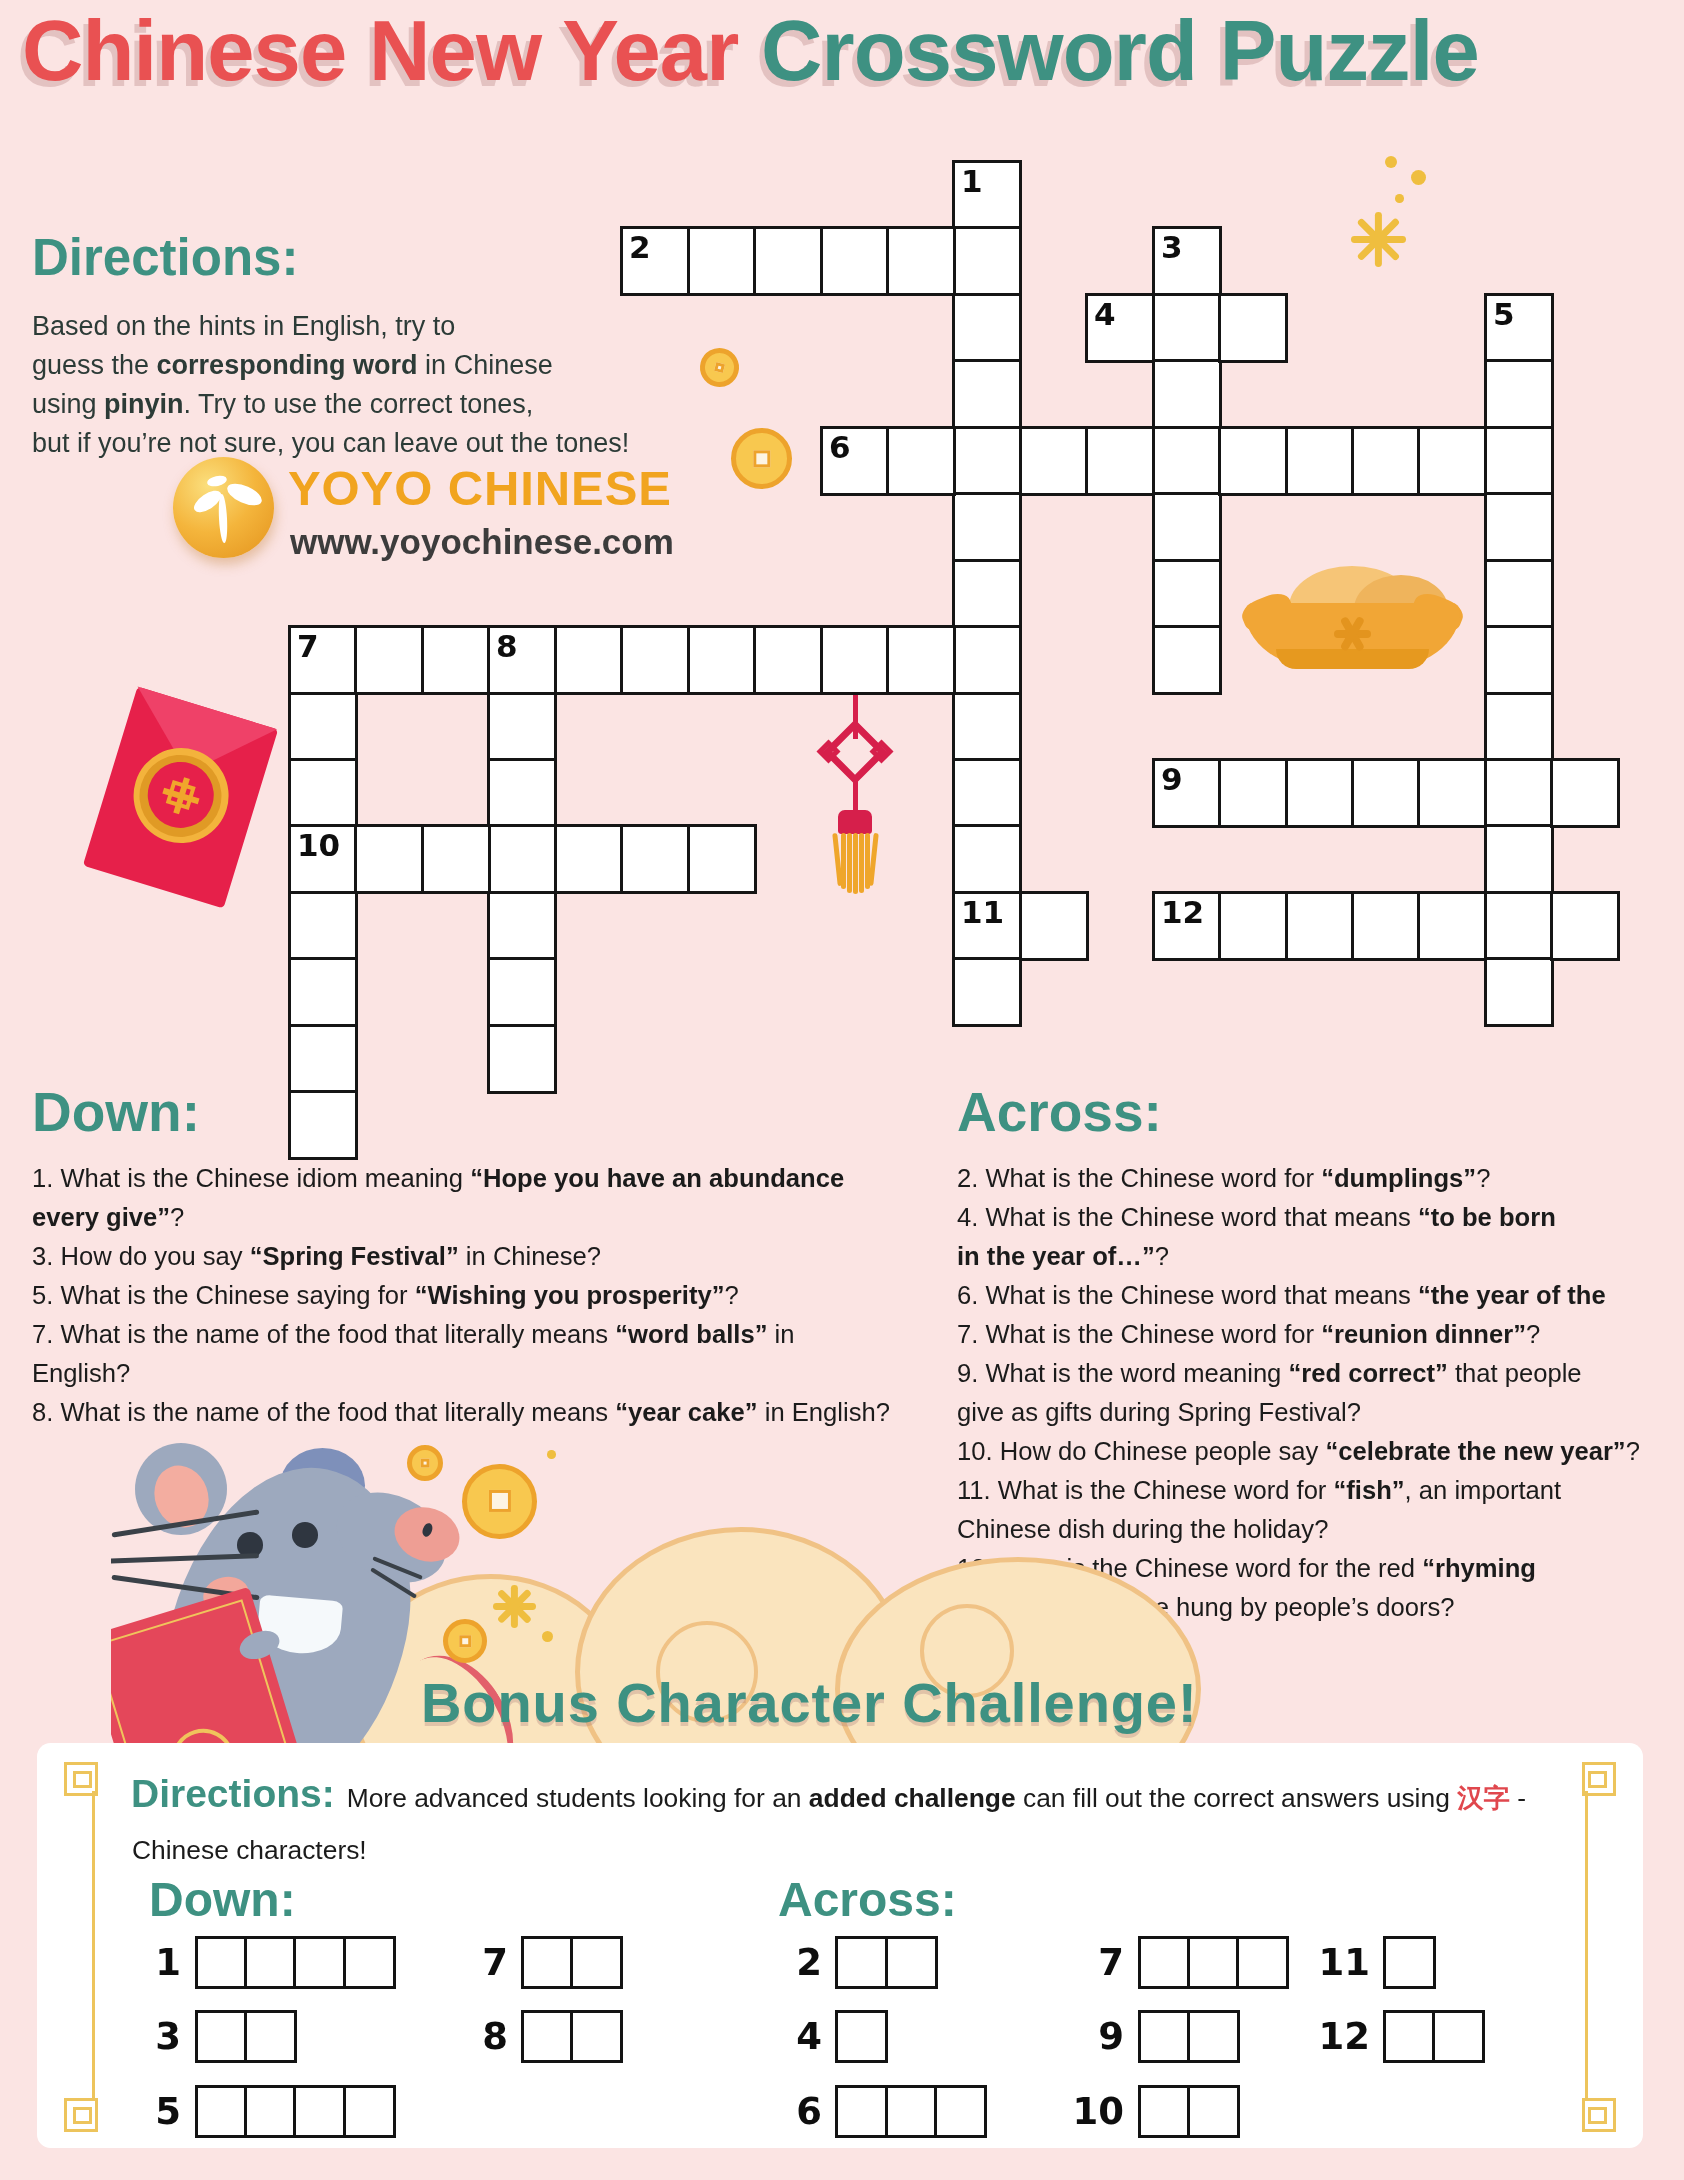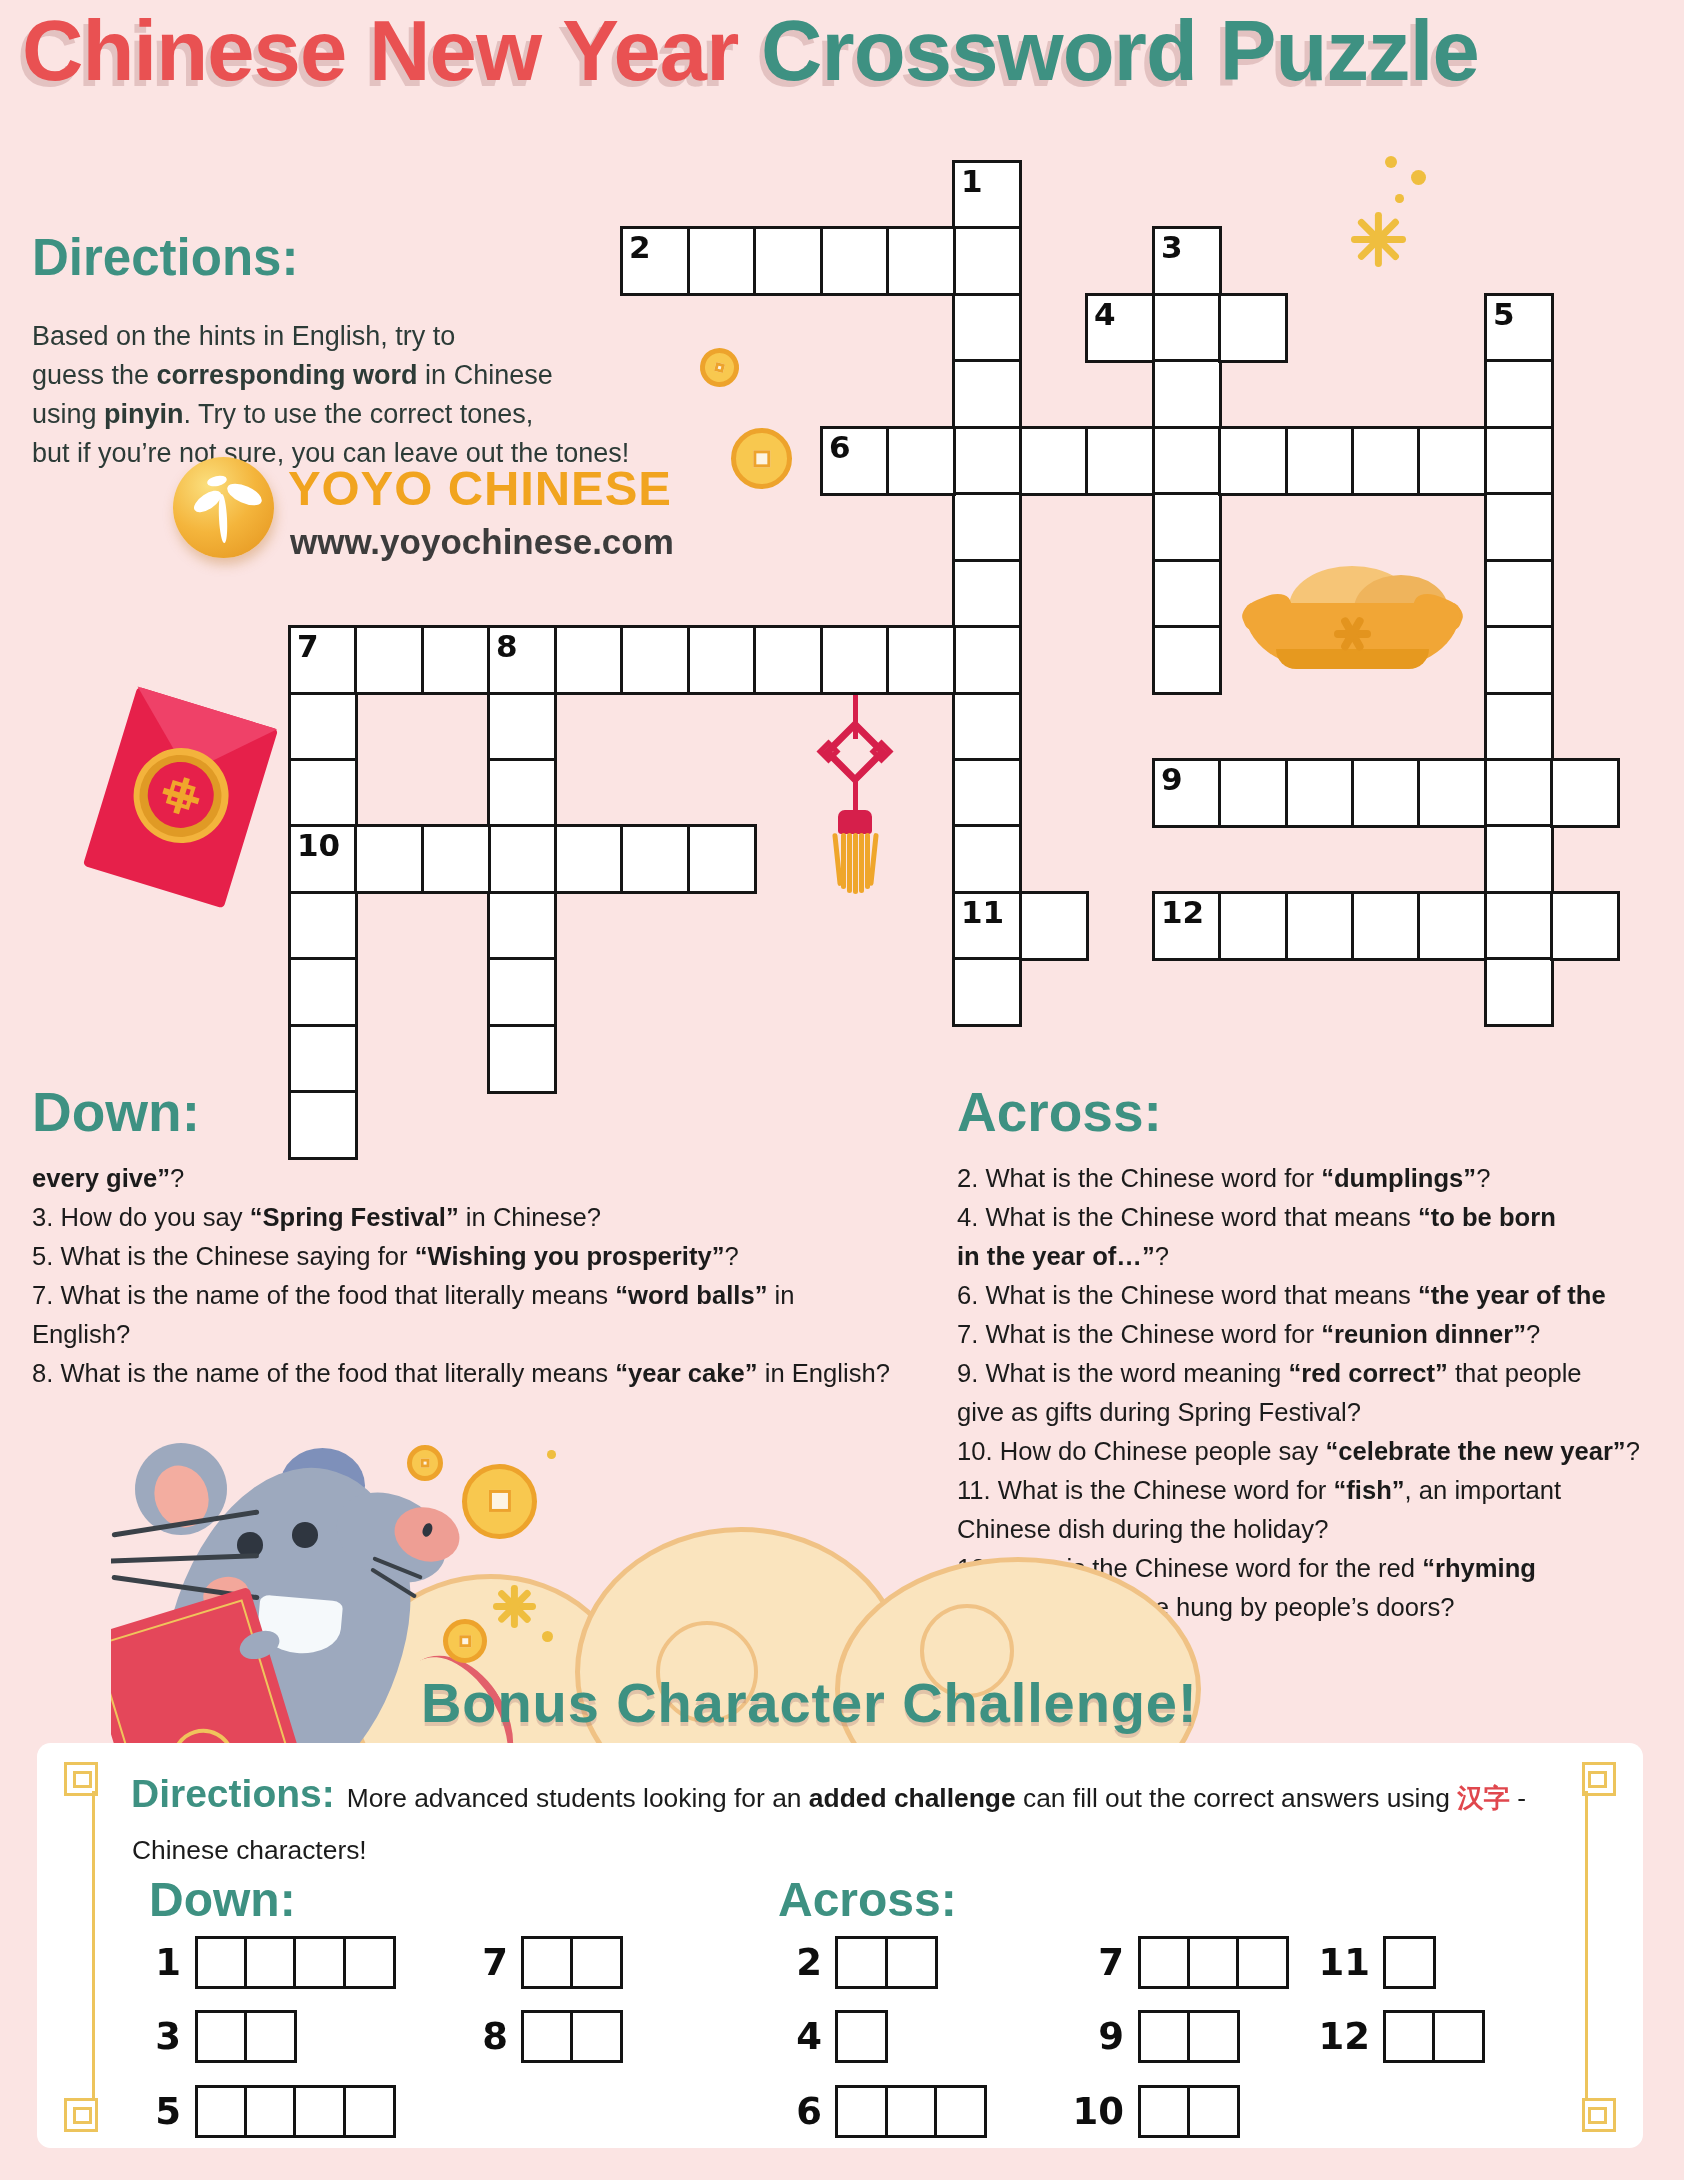--- a/index.html
+++ b/index.html
@@ -6,21 +6,21 @@
   .page{position:relative;width:1685px;height:2181px;background:#FBE4E3;overflow:hidden;
         font-family:"Liberation Sans",sans-serif;}
   
   .title{position:absolute;left:22px;top:1.7px;font-size:85px;font-weight:800;letter-spacing:-0.9px;
          white-space:nowrap;text-shadow:-5.1px 6px 0 rgba(190,140,140,.38);}
   .title .t-red{color:#E95152;}
   .title .t-teal{color:#3E9182;}
   .h-teal{color:#3E9182;font-weight:800;margin:0;}
   
   .dir-head{position:absolute;left:32px;top:228px;font-size:51px;}
-  .dir-text{position:absolute;left:32px;top:317px;font-size:27px;line-height:39px;color:#2C3B37;}
+  .dir-text{position:absolute;left:32px;top:307px;font-size:27px;line-height:39px;color:#2C3B37;}
   .tl{white-space:nowrap;}
   .b{font-weight:700;}
   .cred{color:#E0474D;font-weight:700;}
   
   .logo-mark{position:absolute;left:173px;top:457px;width:101px;height:101px;border-radius:50%;
     background:radial-gradient(circle at 35% 28%,#FBDF7E,#F4B53C 48%,#E89C25 85%);
     box-shadow:1.7px 6.8px 12px rgba(190,120,40,.35);}
   .logo-mark i{position:absolute;background:#fff;border-radius:50%;}
   .lm-stem{left:46px;top:37px;width:7.7px;height:49px;border-radius:4.3px;transform:rotate(-3deg);}
   .lm-l1{left:19px;top:37px;width:31px;height:14.5px;transform:rotate(-34deg);}
@@ -319,20 +319,21 @@
             <div class="emq"></div>
           </div>
         </div>
       </div>
   </div>
 
   <div class="clues-sec" style="left:32px;top:1080px;">
     <h2 class="h-teal">Down:</h2>
     <div class="clues" id="down-clues">
         <div>
+          <div class="tl"><span>1. What is the Chinese idiom meaning </span><span class="b">“Hope you have an abundance</span></div>
           <div class="tl"><span class="b">every give”</span><span>?</span></div>
         </div>
         <div>
           <div class="tl"><span>3. How do you say </span><span class="b">“Spring Festival”</span><span> in Chinese?</span></div>
         </div>
         <div>
           <div class="tl"><span>5. What is the Chinese saying for </span><span class="b">“Wishing you prosperity”</span><span>?</span></div>
         </div>
         <div>
           <div class="tl"><span>7. What is the name of the food that literally means </span><span class="b">“word balls”</span><span> in</span></div>

